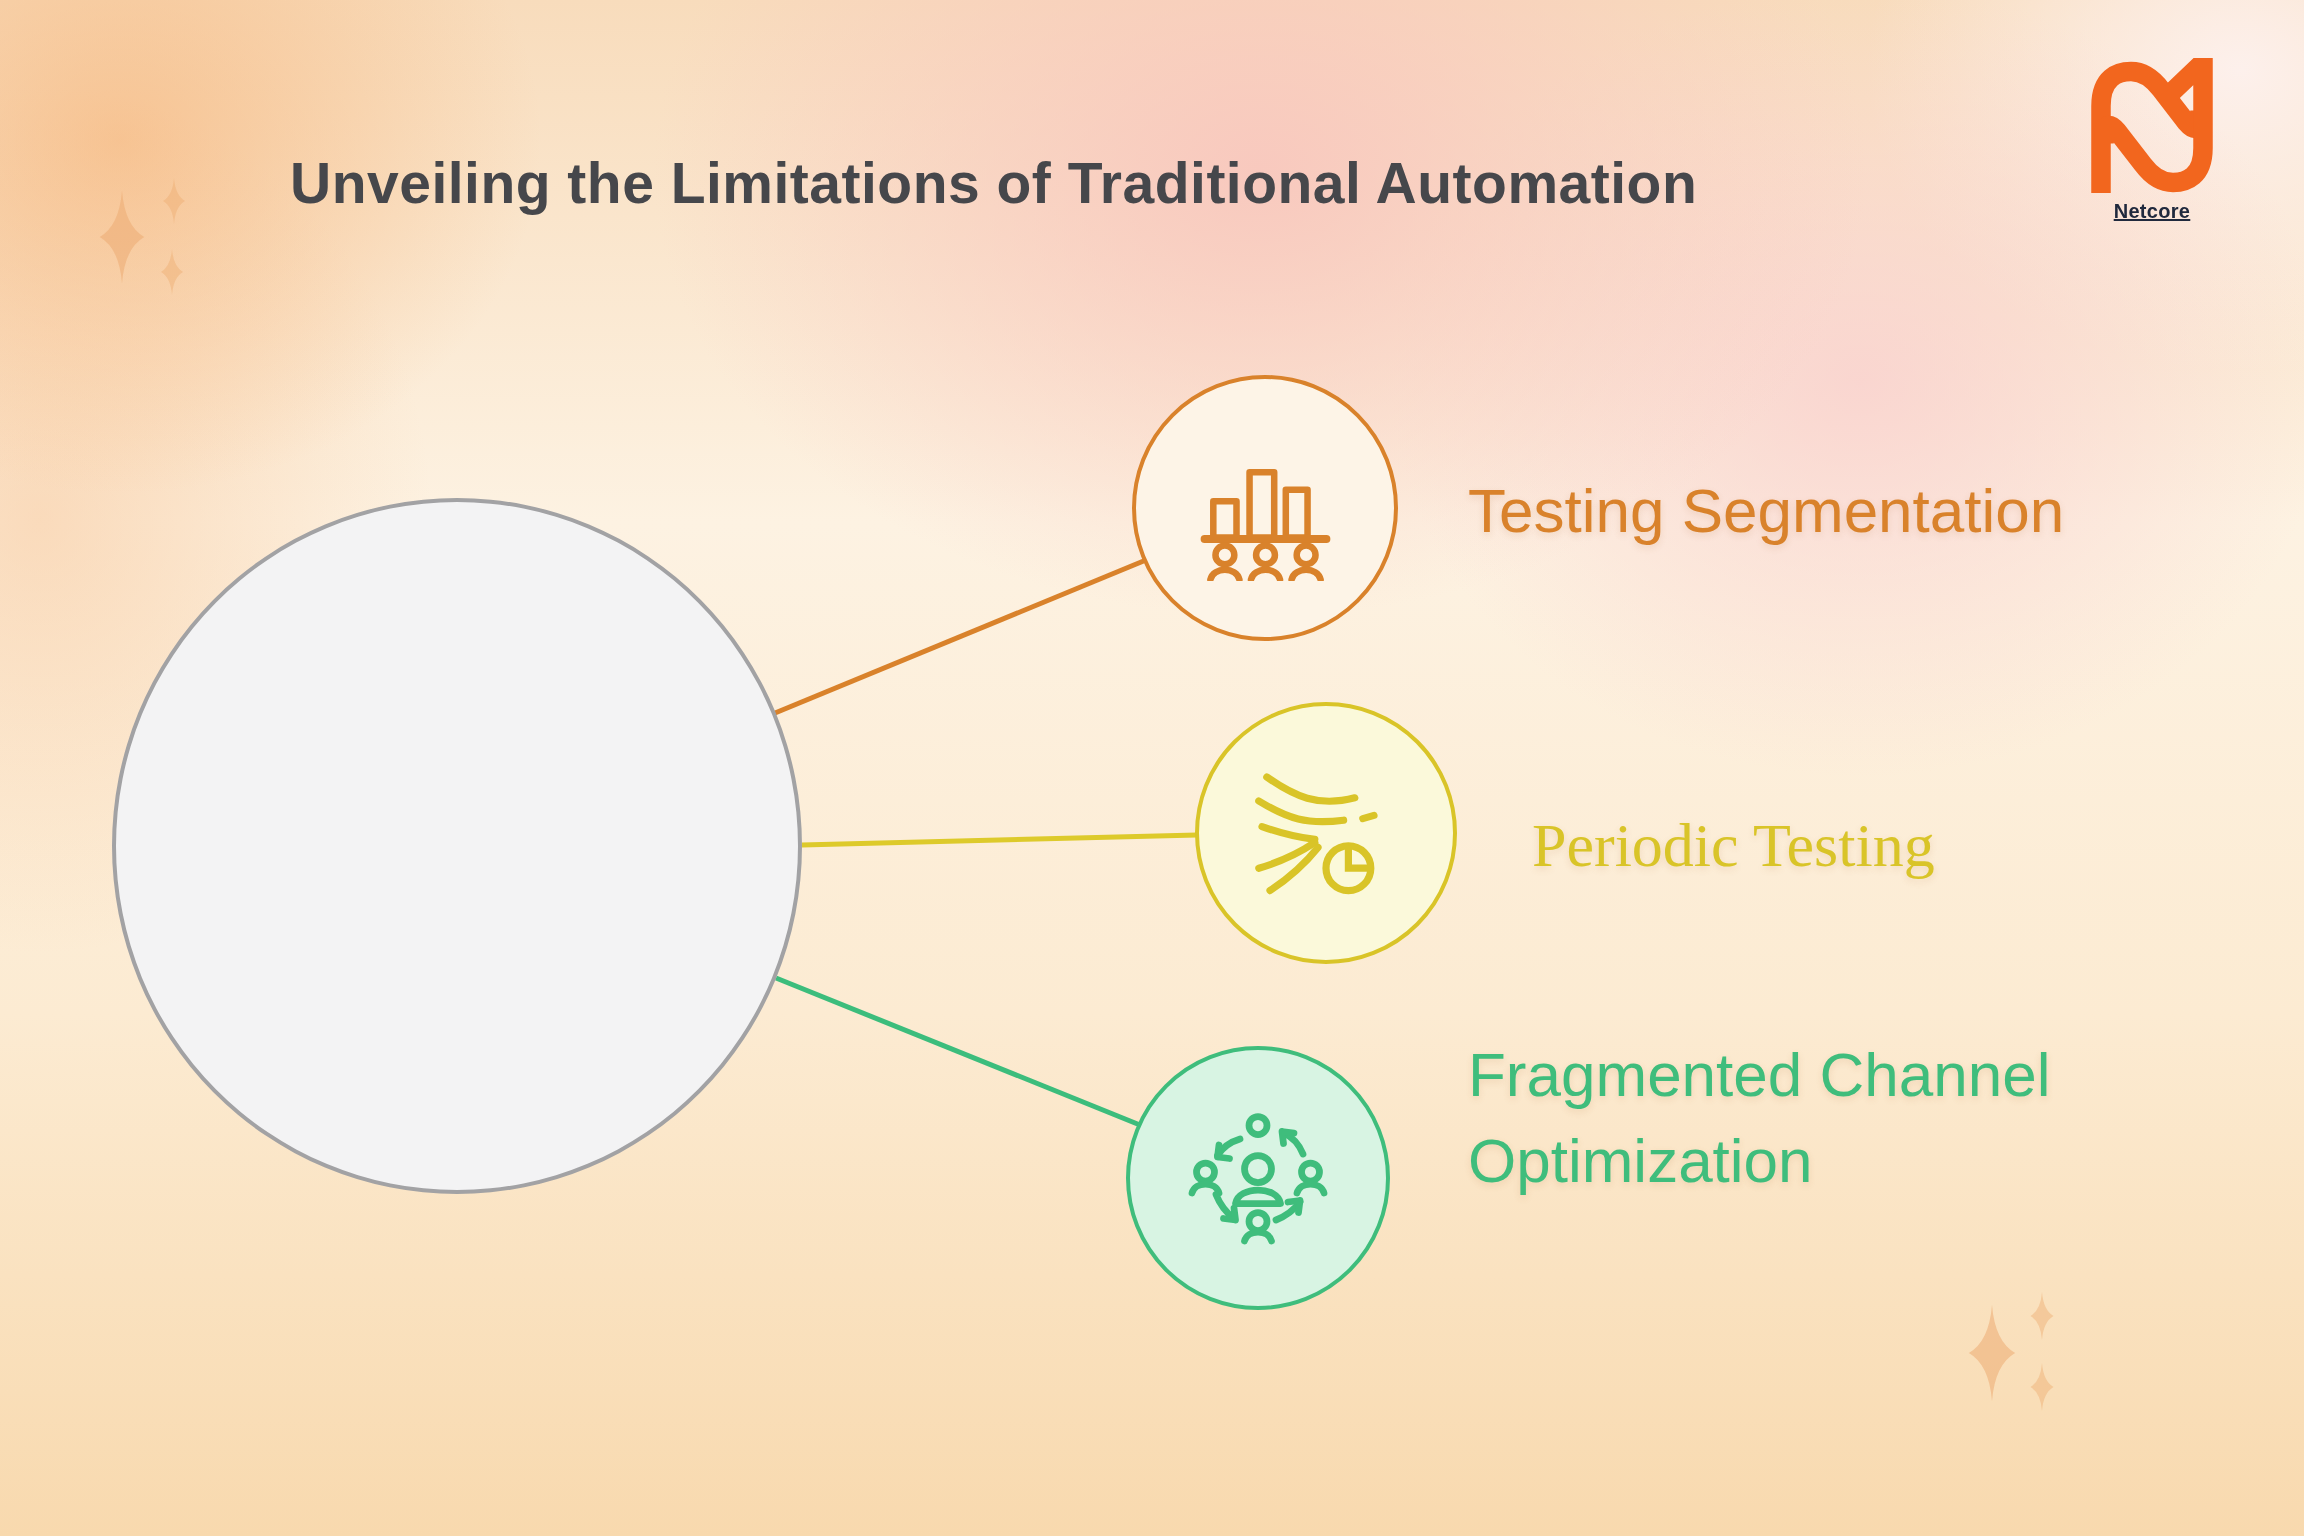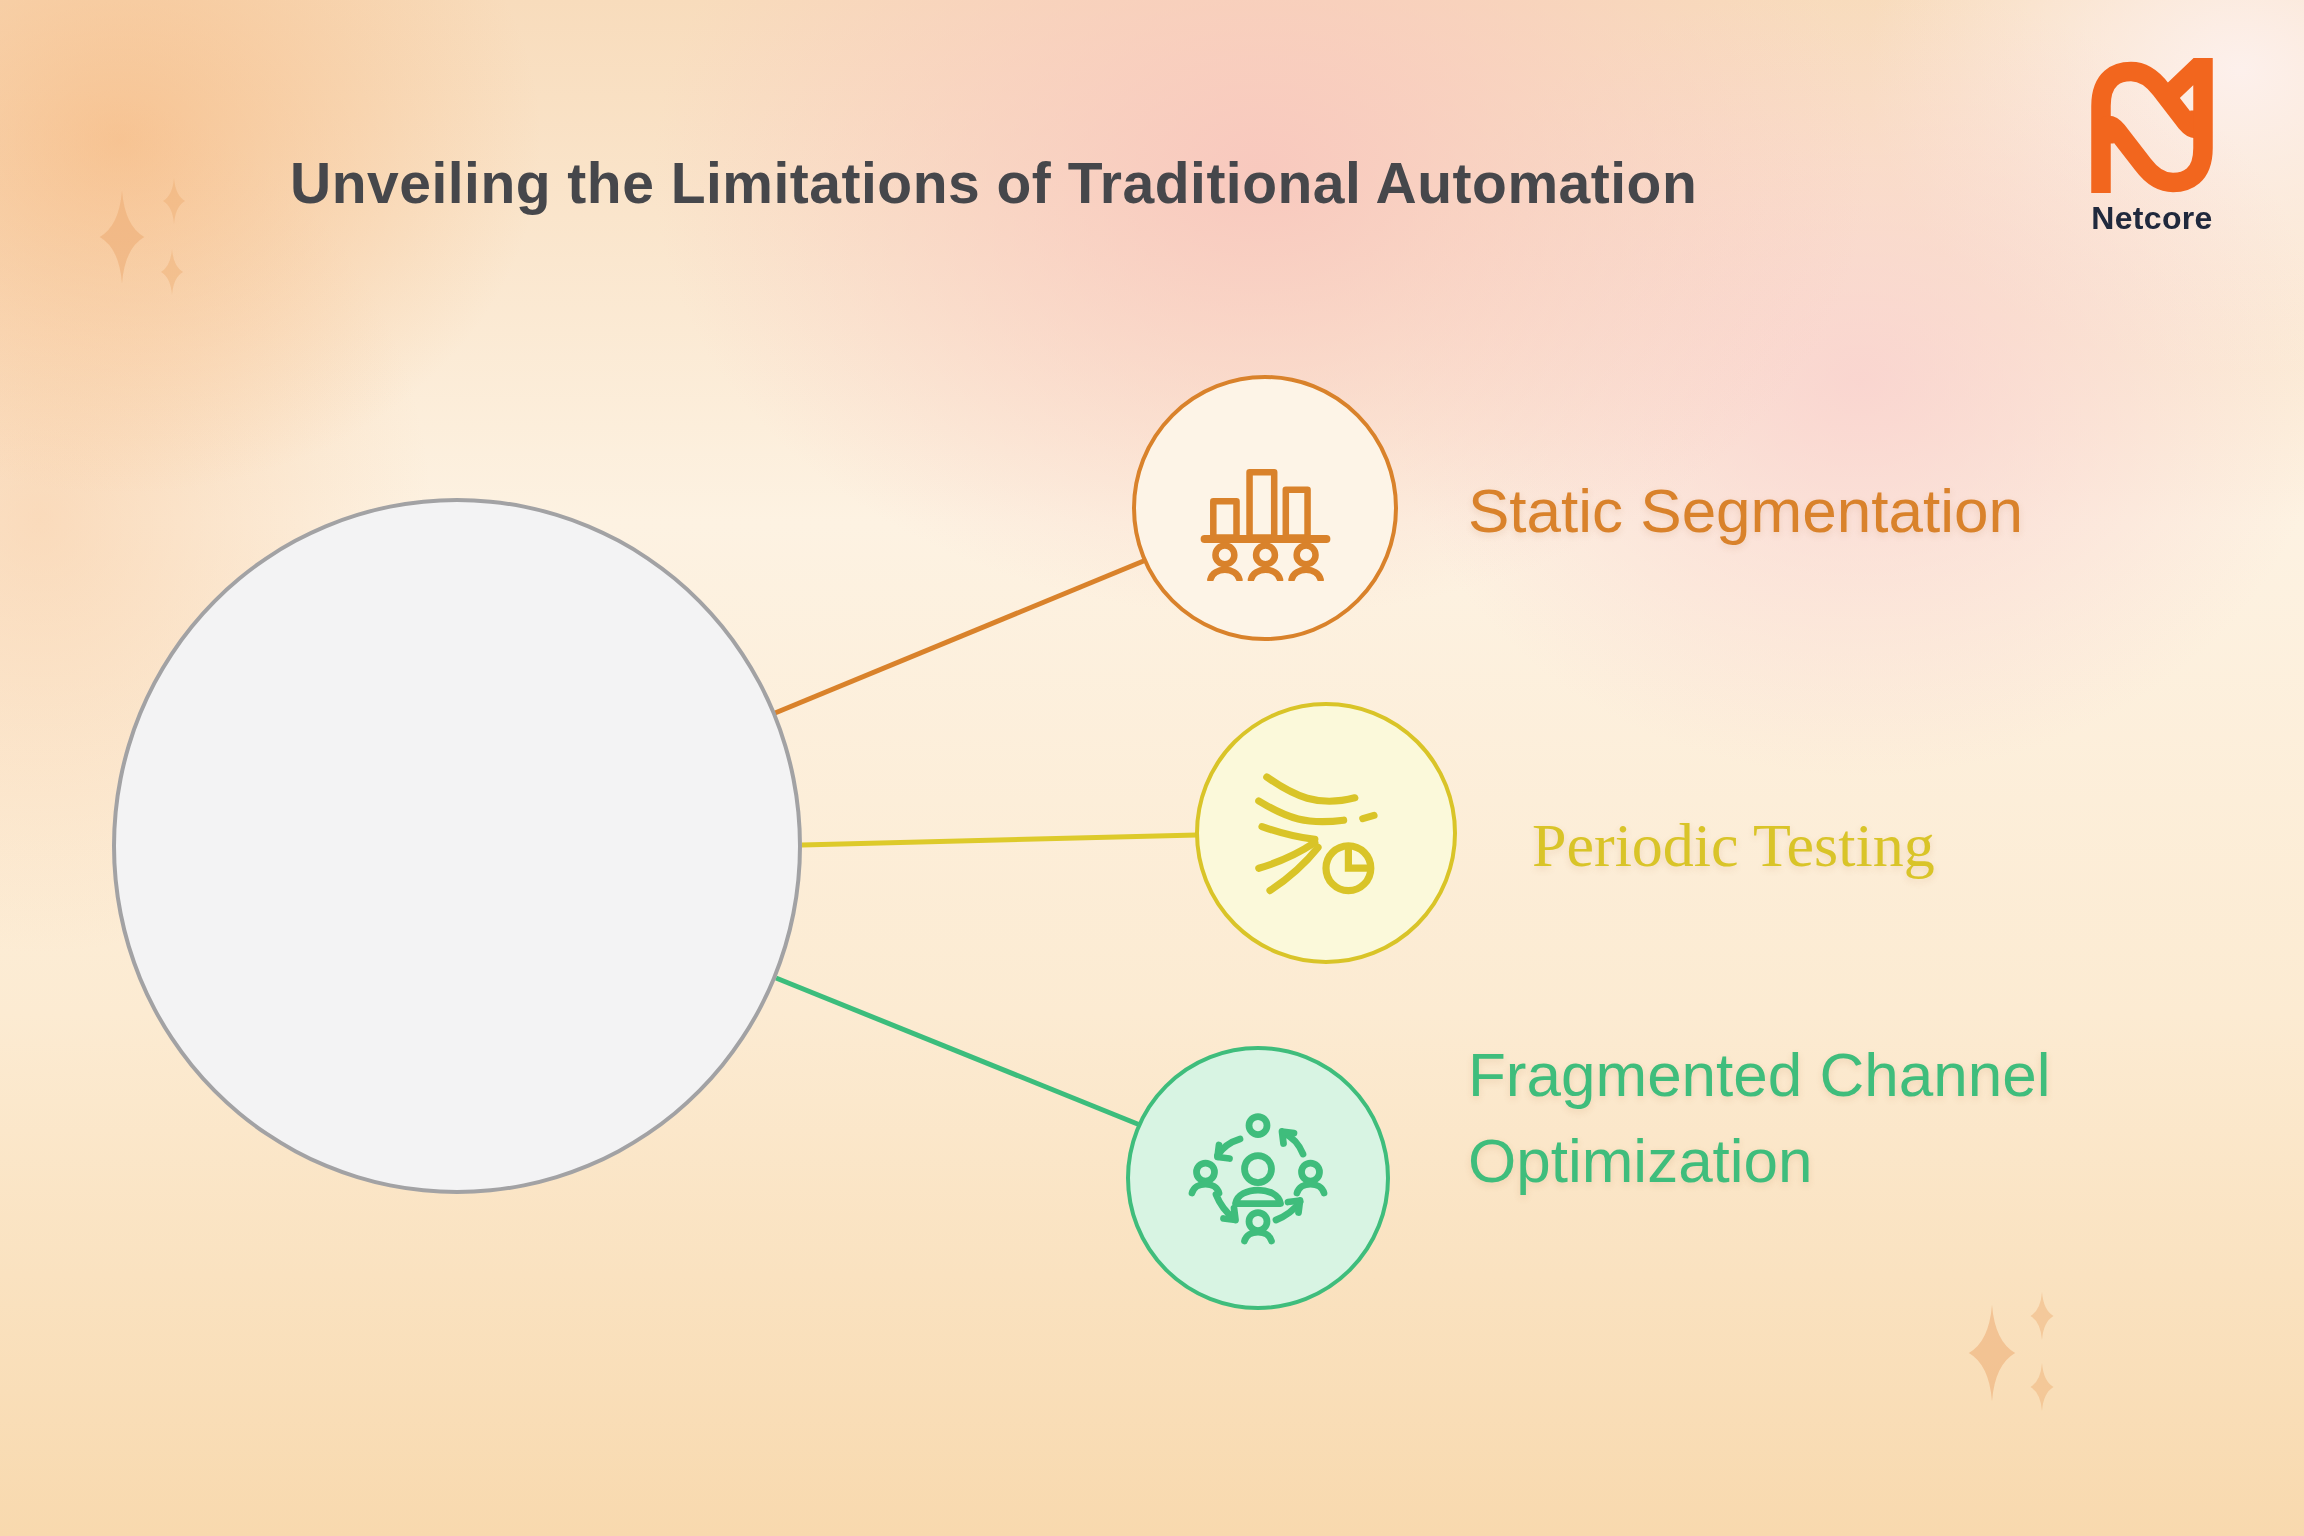--- a/index.html
+++ b/index.html
@@ -11,21 +11,21 @@
       radial-gradient(980px 720px at 1260px 170px, rgba(248,198,189,0.90), rgba(248,198,189,0) 62%),
       radial-gradient(760px 640px at 1860px 380px, rgba(249,206,205,0.75), rgba(249,206,205,0) 62%),
       radial-gradient(520px 420px at 2240px 70px,  rgba(253,241,238,0.95), rgba(253,241,238,0) 72%),
       linear-gradient(180deg,#f8dcbc 0%,#fdf2e2 34%,#fcebd2 66%,#f8d9ae 100%);
   }
   .abs{position:absolute;}
   
   .page-title{left:290px;top:152px;font-size:57px;line-height:62px;font-weight:bold;color:#46474b;letter-spacing:.5px;white-space:nowrap;}
   
   .brand{left:2072px;top:58px;width:160px;display:flex;flex-direction:column;align-items:center;gap:4px;}
-  .brand-name{font-size:32px;font-weight:bold;color:#20293d;letter-spacing:.3px;}
+  .brand-name{font-size:20px;font-weight:bold;color:#20293d;letter-spacing:.3px;text-decoration:underline;}
   
   .center-circle{left:112px;top:498px;width:690px;height:696px;border-radius:50%;
     background:#f3f3f4;border:4px solid #a2a2a4;box-sizing:border-box;}
   .center-label{left:95px;top:658px;width:700px;text-align:center;font-size:58px;line-height:87px;color:#e05152;}
   
   .node{border-radius:50%;box-sizing:border-box;display:flex;align-items:center;justify-content:center;}
   .node-1{left:1132px;top:375px;width:266px;height:266px;border:4px solid #d9822b;background:#fdf4e7;}
   .node-2{left:1195px;top:702px;width:262px;height:262px;border:4px solid #d9c428;background:#fbf9da;}
   .node-3{left:1126px;top:1046px;width:264px;height:264px;border:4px solid #3fbd7c;background:#d8f4e3;}
   
@@ -85,21 +85,21 @@
       <rect x="64" y="37" width="15" height="33"></rect>
       <line x1="8" y1="71" x2="92" y2="71" stroke-width="5.5"></line>
       <circle cx="22" cy="82" r="6.5"></circle>
       <circle cx="50" cy="82" r="6.5"></circle>
       <circle cx="78" cy="82" r="6.5"></circle>
       <path d="M12,99 C14,90 30,90 32,99"></path>
       <path d="M40,99 C42,90 58,90 60,99"></path>
       <path d="M68,99 C70,90 86,90 88,99"></path>
     </svg>
   </div>
-  <div class="abs branch-label label-1" style="color: rgb(217, 130, 43);">Static Segmentation</div>
+  <div class="abs branch-label label-1" style="color: rgb(217, 130, 43);">Testing Segmentation</div>
 
   <div class="abs node node-2">
     <svg width="160" height="160" viewBox="0 0 100 100" fill="none" stroke="#d9c428" stroke-width="4.5" stroke-linecap="round">
       <path d="M13,15 C30,27 45,34 68,28"></path>
       <path d="M8,30 C26,41 38,45 61,42"></path>
       <path d="M10,46 C24,51 34,53 43,54"></path>
       <path d="M8,72 C22,68 34,62 43,56"></path>
       <path d="M15,86 C27,78 37,69 45,59"></path>
       <path d="M73,41 L80,39"></path>
       <circle cx="64" cy="72" r="14"></circle>

